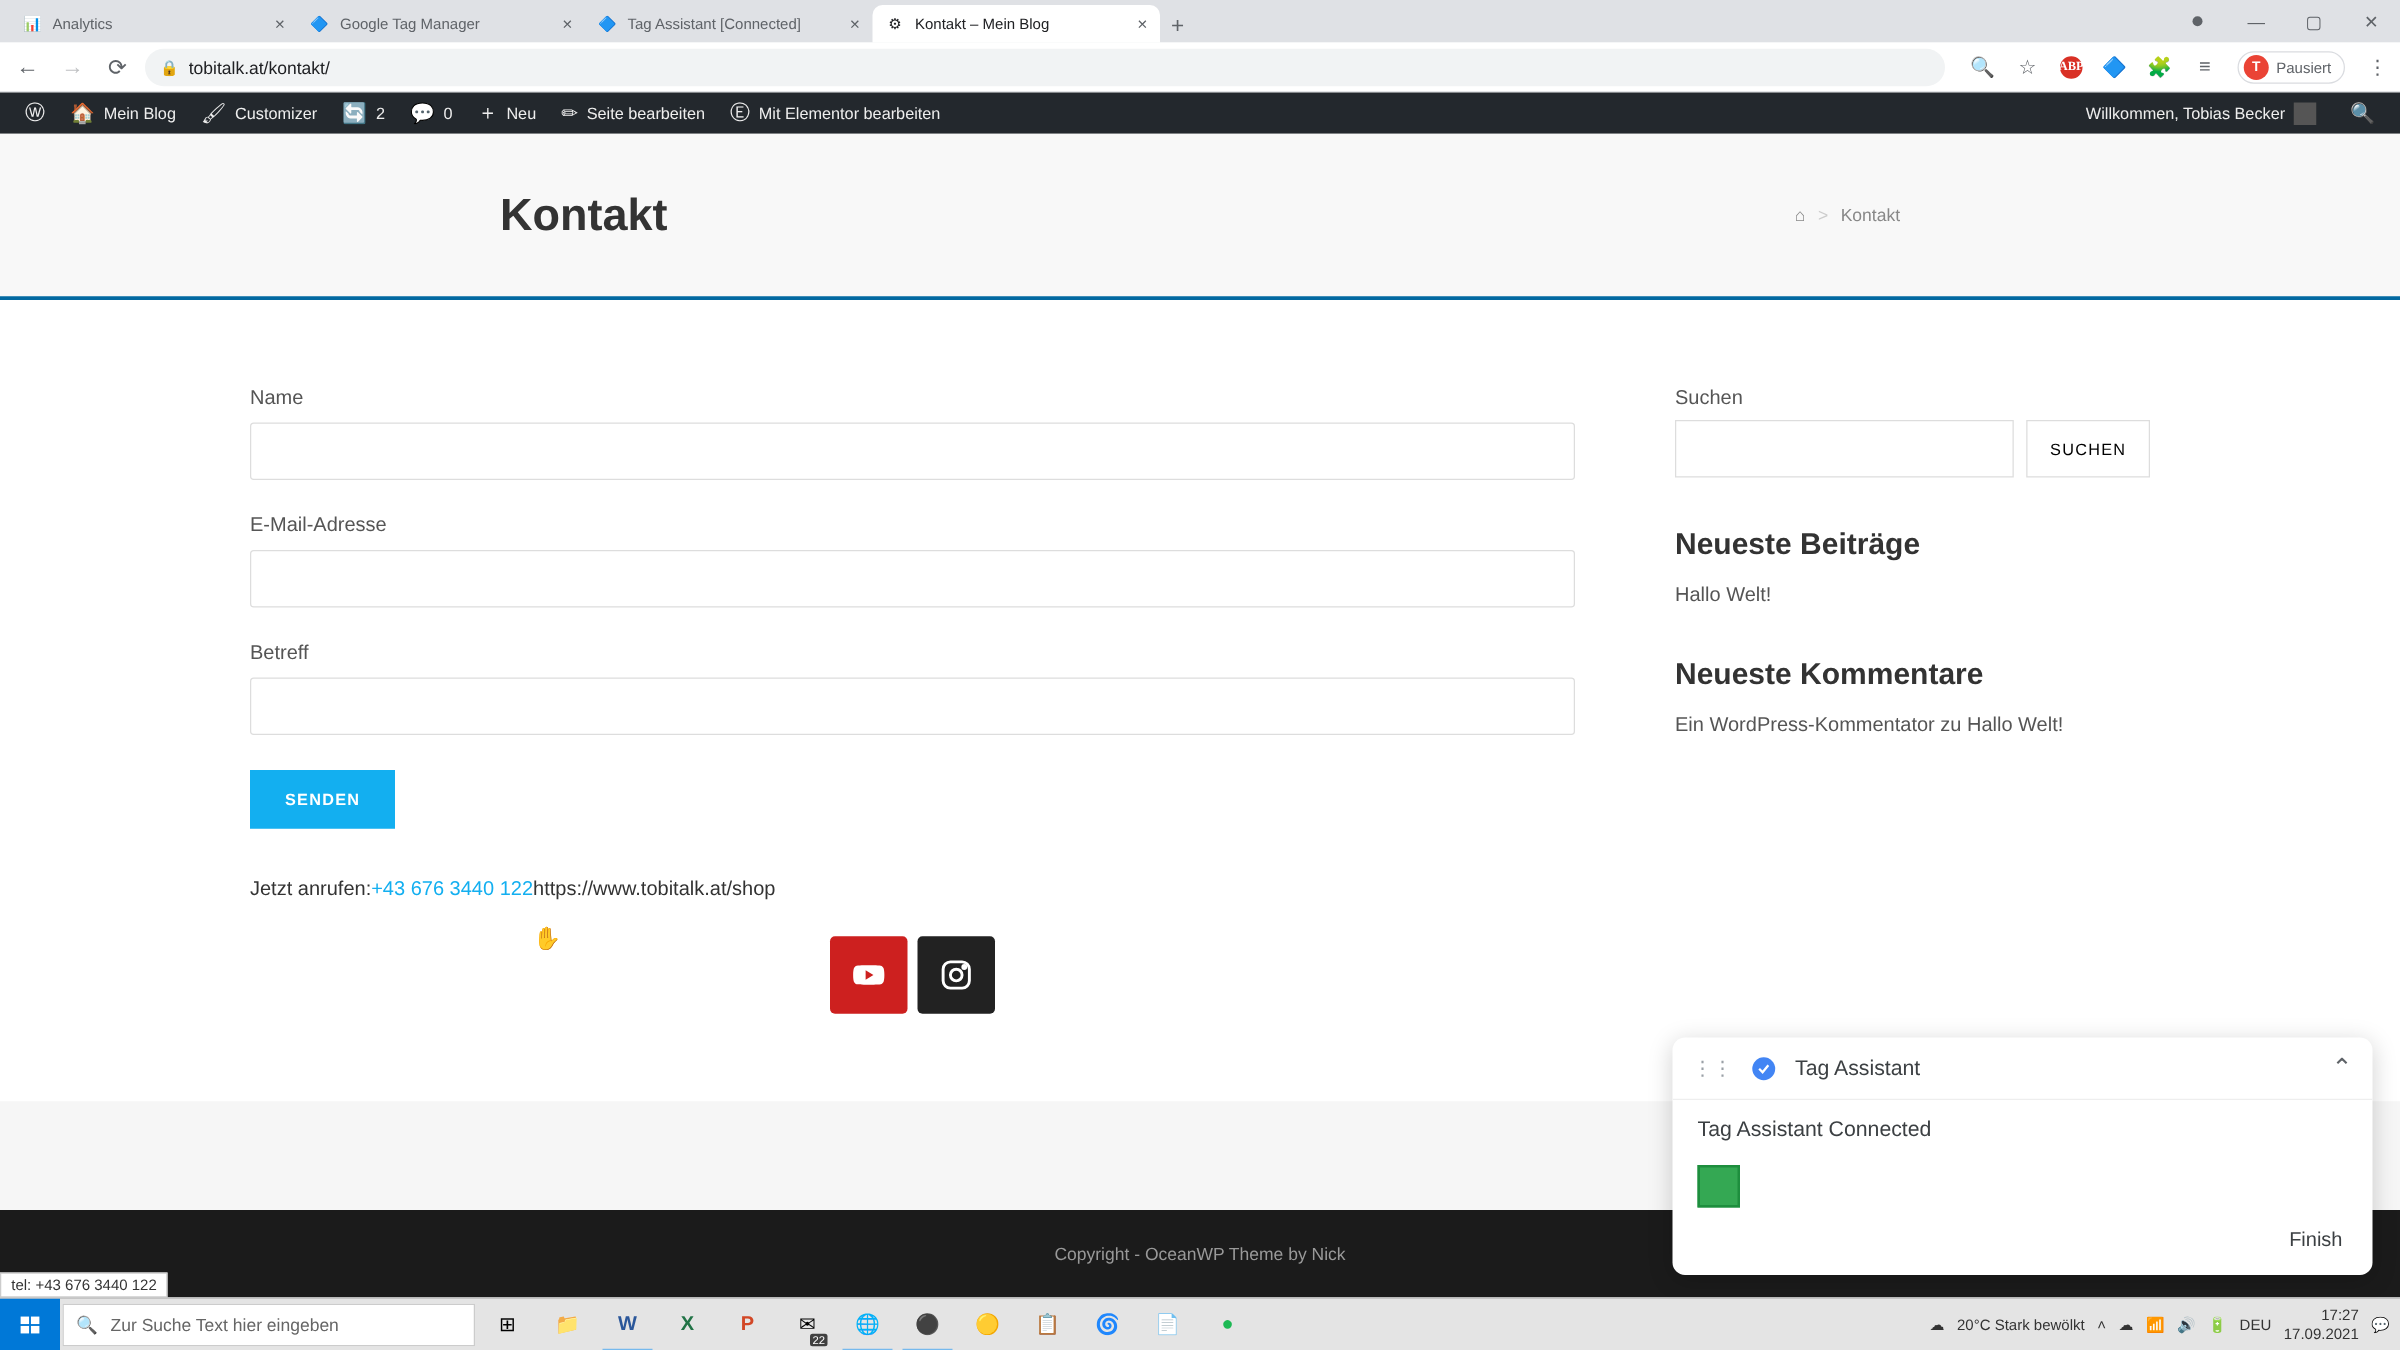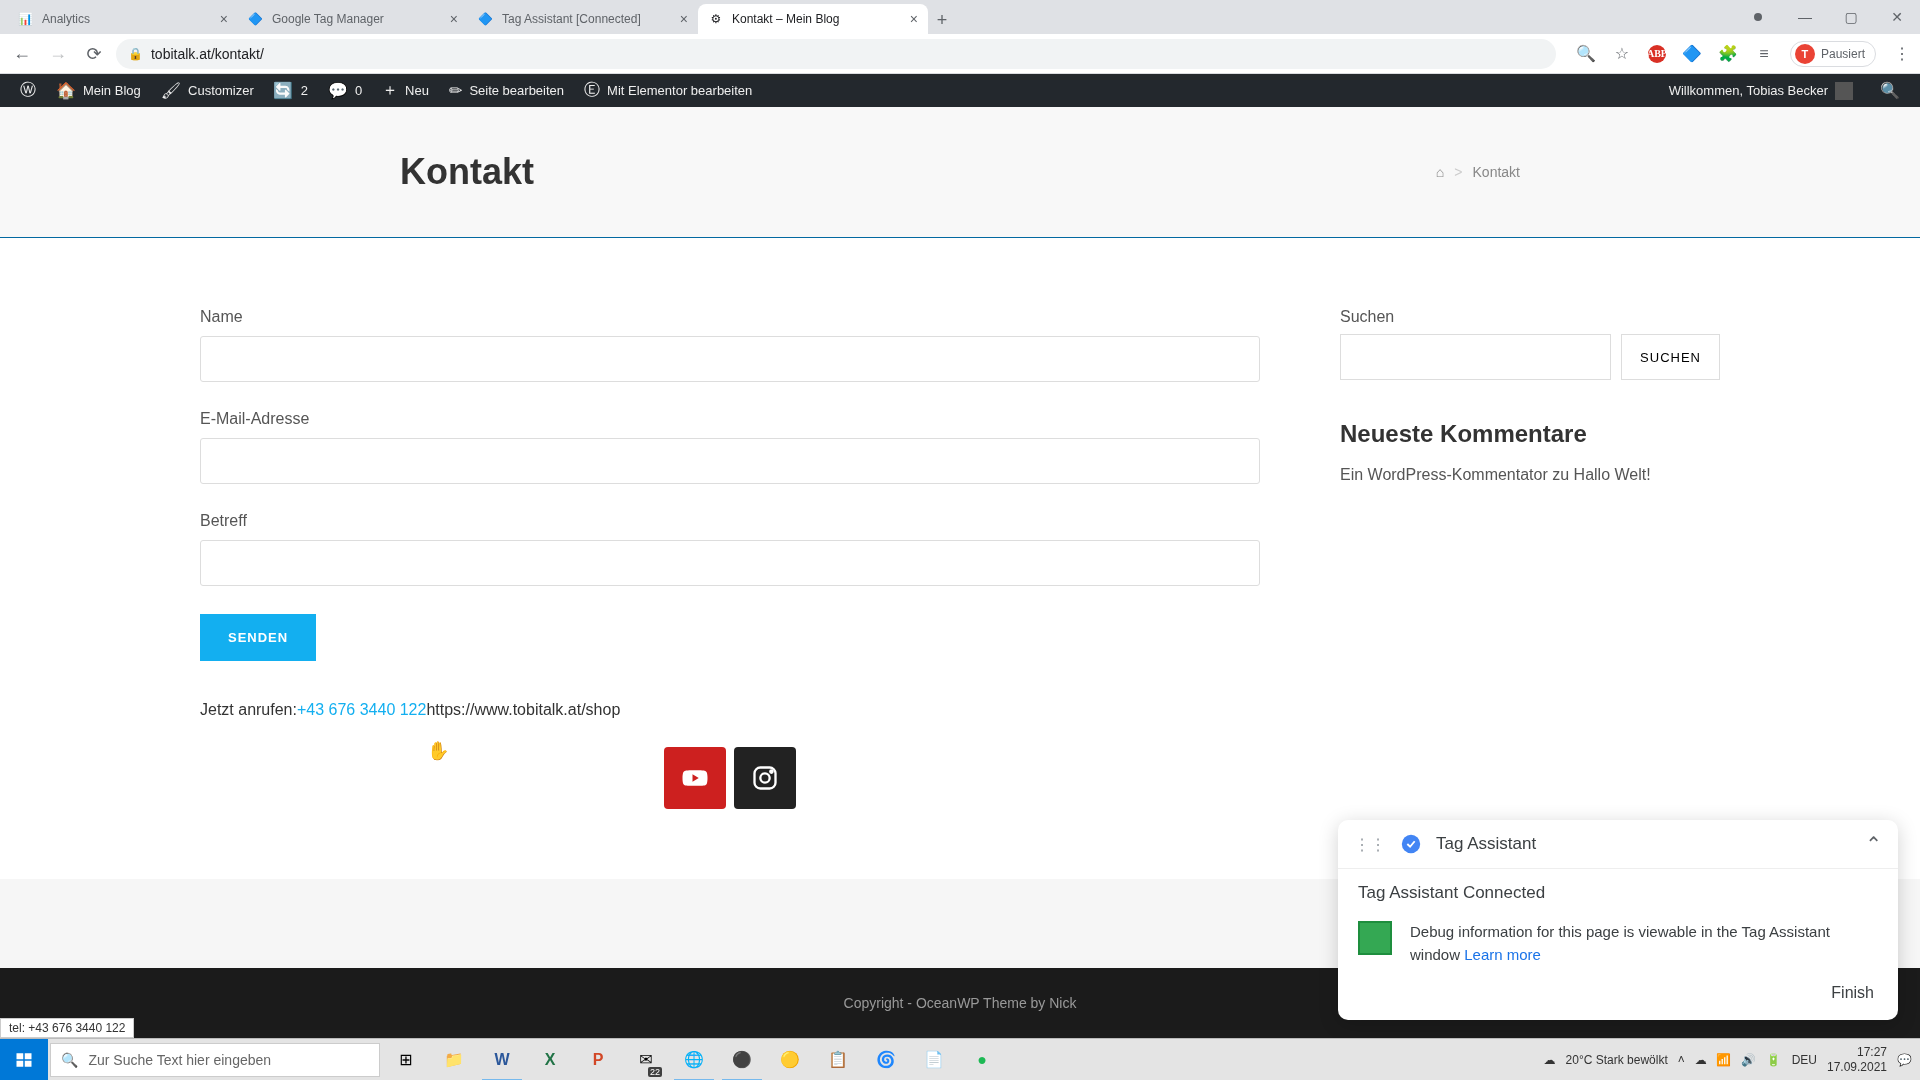--- a/index.html
+++ b/index.html
@@ -28,21 +28,21 @@
 .pause-pill .av { width: 20px; height: 20px; border-radius: 50%; background: #ea4335; color: #fff; display: flex; align-items: center; justify-content: center; font-size: 11px; font-weight: bold; }
 
 
 .wp-bar { background: #23282d; height: 33px; display: flex; align-items: center; padding: 0 10px; color: #eee; font-size: 13px; }
 .wp-item { display: flex; align-items: center; gap: 7px; padding: 0 10px; height: 100%; cursor: pointer; }
 .wp-icon { font-size: 16px; }
 .wp-right { margin-left: auto; display: flex; align-items: center; gap: 7px; }
 .wp-avatar { width: 18px; height: 18px; background: #555; }
 
 
-.page-header { background: #f8f8f8; padding: 44px 0; border-bottom: 1px solid #0369a1; }
+.page-header { background: #f8f8f8; padding: 44px 0; border-bottom: 3px solid #0369a1; }
 .container { max-width: 1520px; margin: 0 auto; padding: 0 200px; display: flex; justify-content: space-between; align-items: center; }
 .page-title { font-size: 36px; font-weight: 600; color: #333; }
 .breadcrumb { color: #888; font-size: 14px; display: flex; align-items: center; gap: 10px; }
 .breadcrumb .home { cursor: pointer; }
 .breadcrumb .sep { color: #ccc; }
 
 
 .content-wrap { display: flex; padding: 70px 200px; gap: 80px; background: #fff; }
 .main-col { flex: 1; }
 .sidebar-col { width: 380px; }
@@ -248,20 +248,24 @@
 
   <div class="sidebar-col">
     <div class="widget">
       <div class="widget-label">Suchen</div>
       <div class="search-row">
         <input class="search-input" type="text" style="">
         <button class="search-btn">SUCHEN</button>
       </div>
     </div>
     <div class="widget">
+      <h3 class="widget-title">Neueste Beiträge</h3>
+      <a>Hallo Welt!</a>
+    </div>
+    <div class="widget">
       <h3 class="widget-title">Neueste Kommentare</h3>
       <div class="comment-line">
         <a>Ein WordPress-Kommentator</a><span> zu </span><a>Hallo Welt!</a>
       </div>
     </div>
   </div>
 </div>
 
 <div class="footer">
   <span>Copyright - OceanWP Theme by Nick</span>
@@ -273,23 +277,20 @@
     <svg class="ta-logo" viewBox="0 0 24 24">
         <circle cx="12" cy="12" r="10" fill="#4285f4"></circle>
         <path d="M8 12l3 3 5-6" stroke="#fff" stroke-width="2" fill="none"></path>
       </svg>
     <span class="ta-title">Tag Assistant</span>
     <span class="ta-collapse">⌃</span>
   </div>
   <div class="ta-sub">Tag Assistant Connected</div>
   <div class="ta-body">
     <div class="ta-square"></div>
-    <div class="ta-text">
-      <span>Debug information for this page is viewable in the Tag Assistant window </span><a>Learn more</a>
-    </div>
   </div>
   <div class="ta-foot">
     <button class="ta-finish">Finish</button>
   </div>
 </div>
 
 <div class="status-tip">tel: +43 676 3440 122</div>
 
 <div class="taskbar">
   <div class="start-btn">

